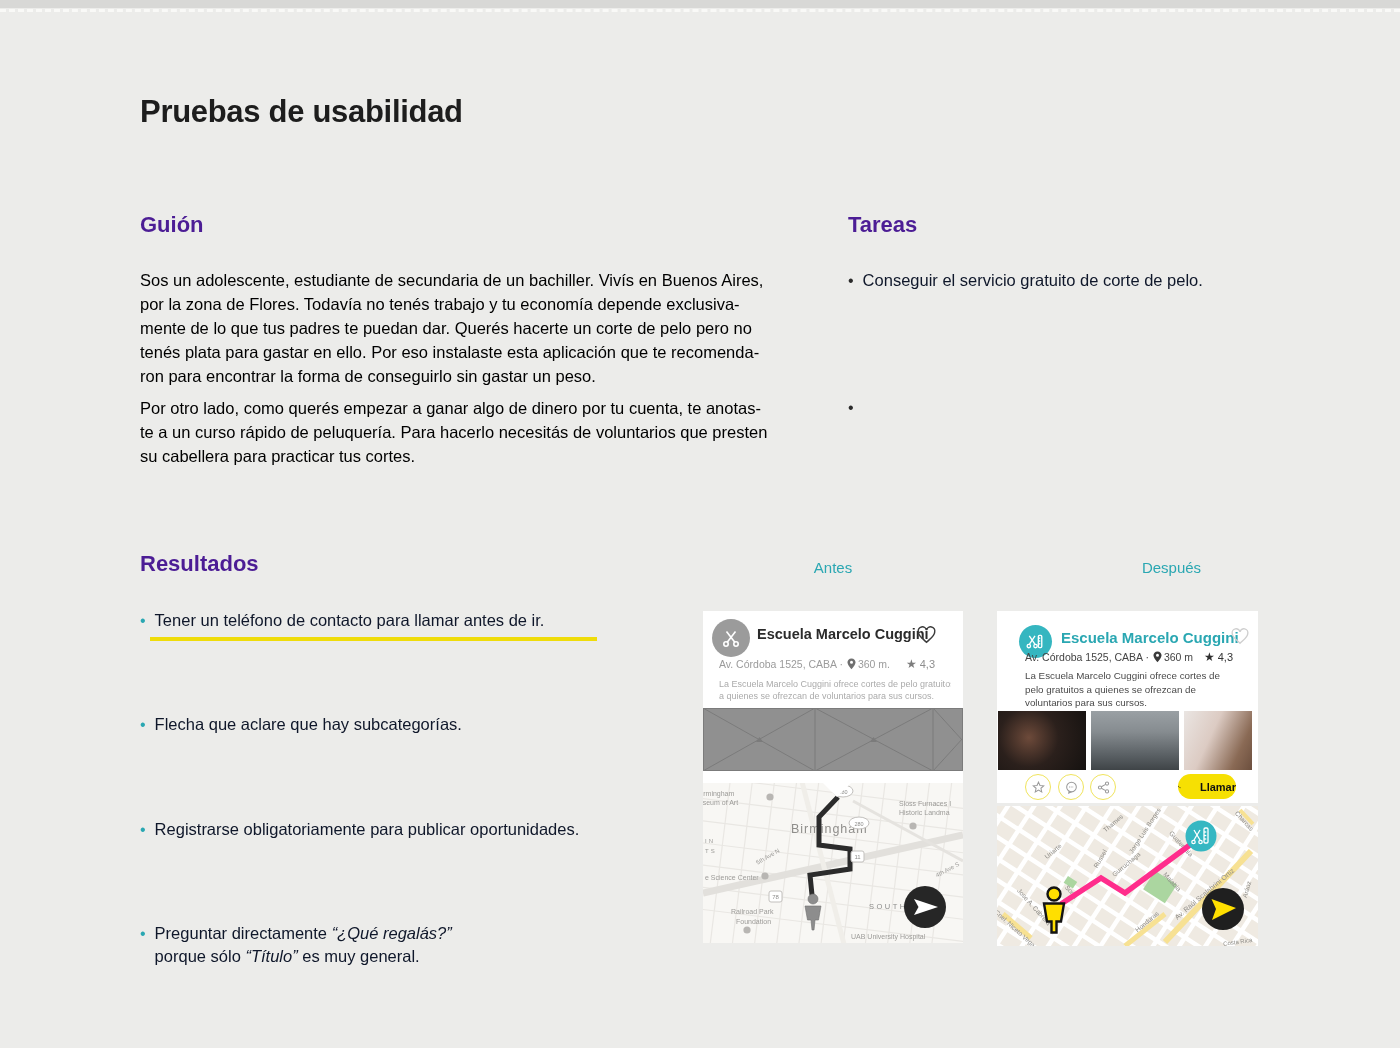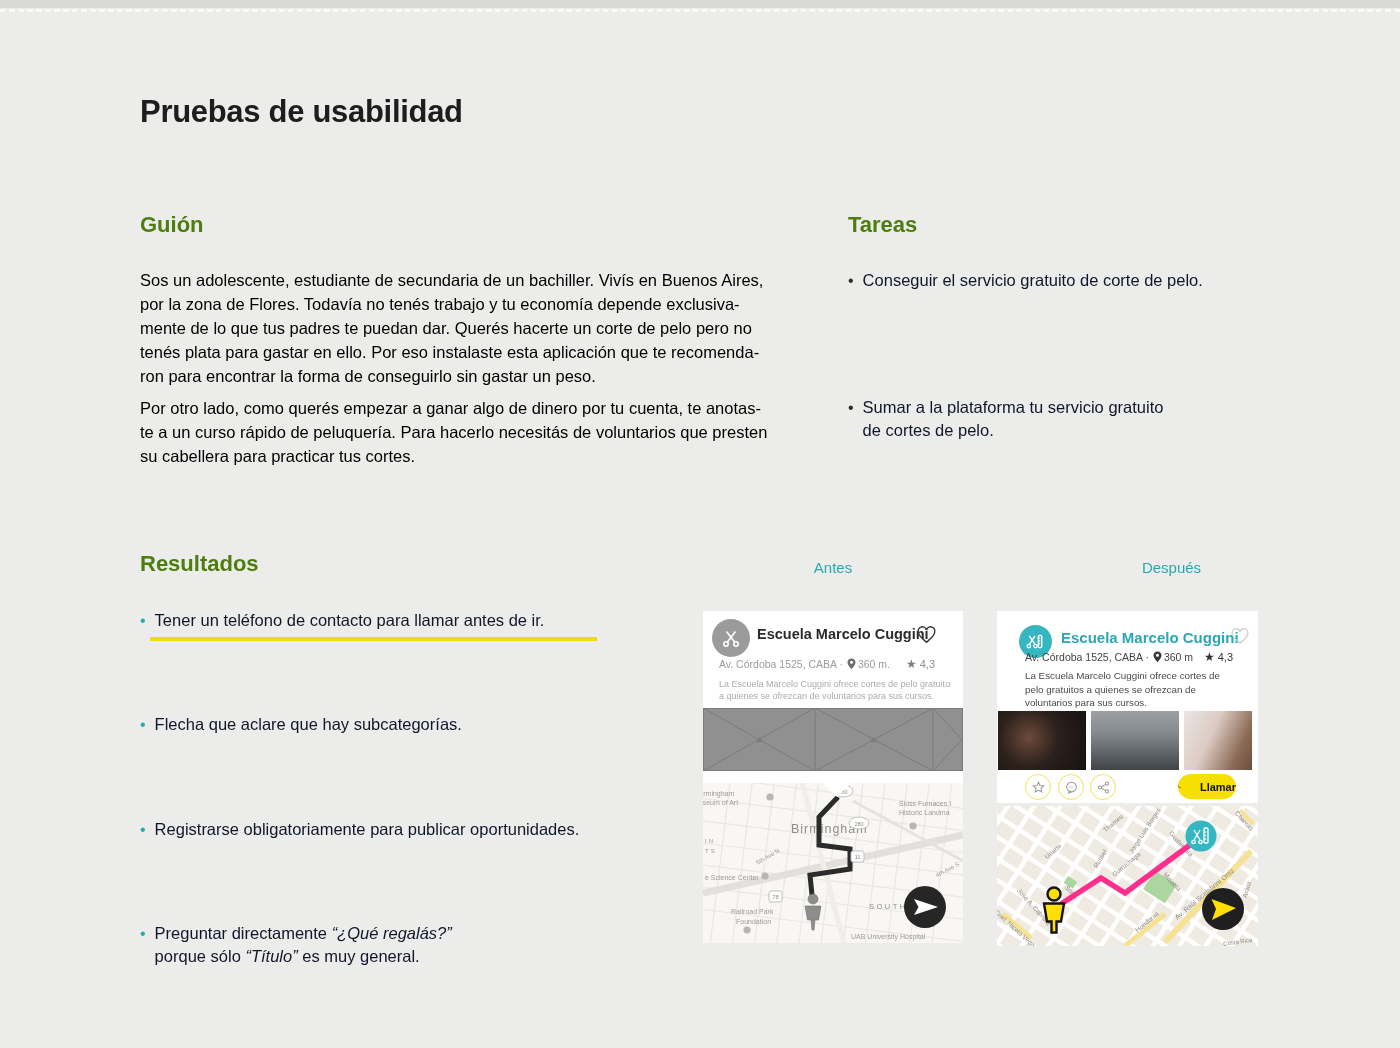--- a/index.html
+++ b/index.html
@@ -1,21 +1,21 @@
 <!DOCTYPE html>
 <html><head>
 <meta charset="utf-8">
 <style>
   html,body{margin:0;padding:0;}
   body{background:#d8d8d6;font-family:"Liberation Sans", sans-serif;}
   .page{position:relative;width:1400px;height:1048px;background:#ECECEA;overflow:hidden;margin:8px auto;}
   .perforation{position:absolute;top:1px;left:0;right:0;border-top:3px dashed #F9F9F7;}
 
   .page-title{position:absolute;left:140px;top:86px;font-size:31px;font-weight:bold;color:#1d1d1d;letter-spacing:-0.3px;}
-  .section-h{position:absolute;font-size:22px;font-weight:bold;color:#4d7c0f;}
+  .section-h{position:absolute;font-size:22px;font-weight:bold;color:#4c1d95;}
   .para{position:absolute;left:140px;width:680px;font-size:16.5px;line-height:24px;color:#000000;white-space:pre-line;}
 
   .task-row,.result-row{position:absolute;display:flex;align-items:flex-start;}
   .task-row{left:848px;width:440px;}
   .result-row{left:140px;width:560px;}
   .bullet{font-size:16px;line-height:23px;margin-right:9px;color:#2b2b2b;}
   .result-row .bullet{color:#2AA7B2;}
   .task-text,.result-text{font-size:16.5px;line-height:23px;color:#0f172a;white-space:pre-line;}
   .result-text em{font-style:italic;}
   .yellow-underline{position:absolute;left:150px;top:629px;width:447px;height:4px;background:#EFDC0A;}
@@ -88,22 +88,20 @@
   <div class="para" style="top:388px;">Por otro lado, como querés empezar a ganar algo de dinero por tu cuenta, te anotas-
 te a un curso rápido de peluquería. Para hacerlo necesitás de voluntarios que presten
 su cabellera para practicar tus cortes.</div>
 
   <div class="task-row" style="top:261px;">
     <span class="bullet">•</span>
     <span class="task-text">Conseguir el servicio gratuito de corte de pelo.</span>
   </div>
   <div class="task-row" style="top:388px;">
     <span class="bullet">•</span>
-    <span class="task-text">Sumar a la plataforma tu servicio gratuito
-de cortes de pelo.</span>
   </div>
 
   <div class="section-h" style="left:140px;top:543px;">Resultados</div>
 
   <div class="result-row" style="top:601px;">
     <span class="bullet">•</span>
     <span class="result-text">Tener un teléfono de contacto para llamar antes de ir.</span>
   </div>
   <div class="yellow-underline"></div>
 

